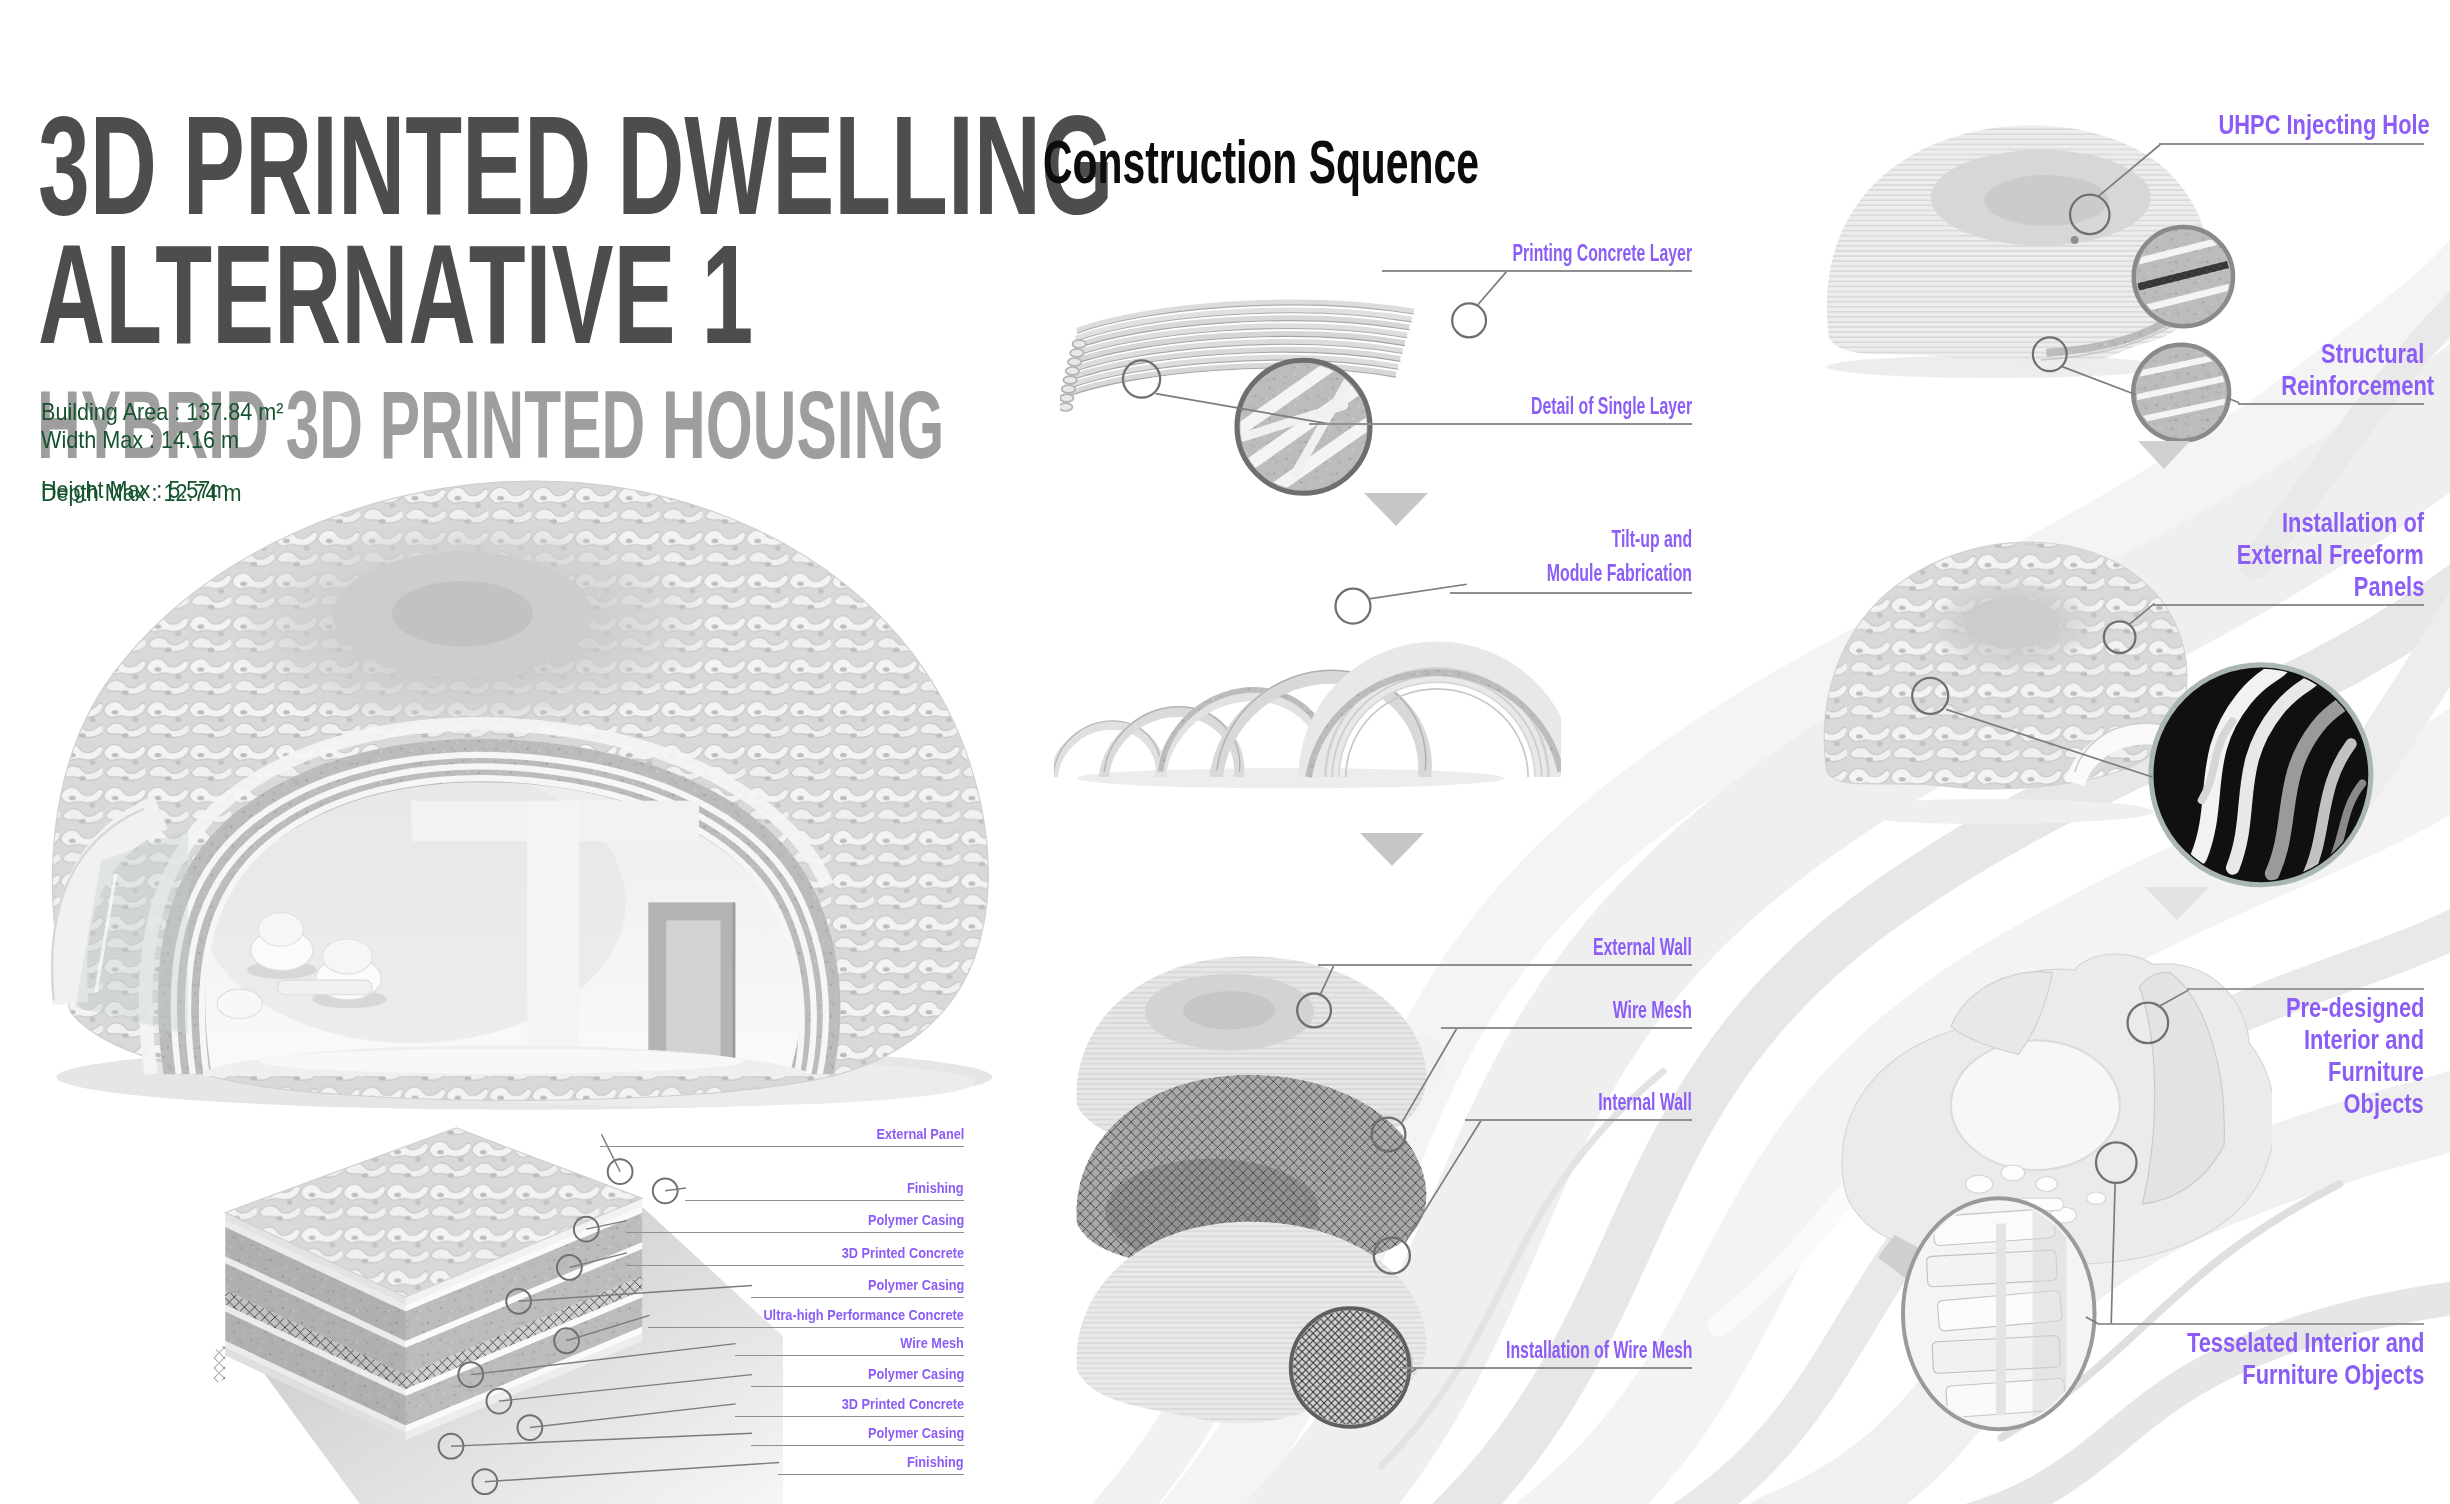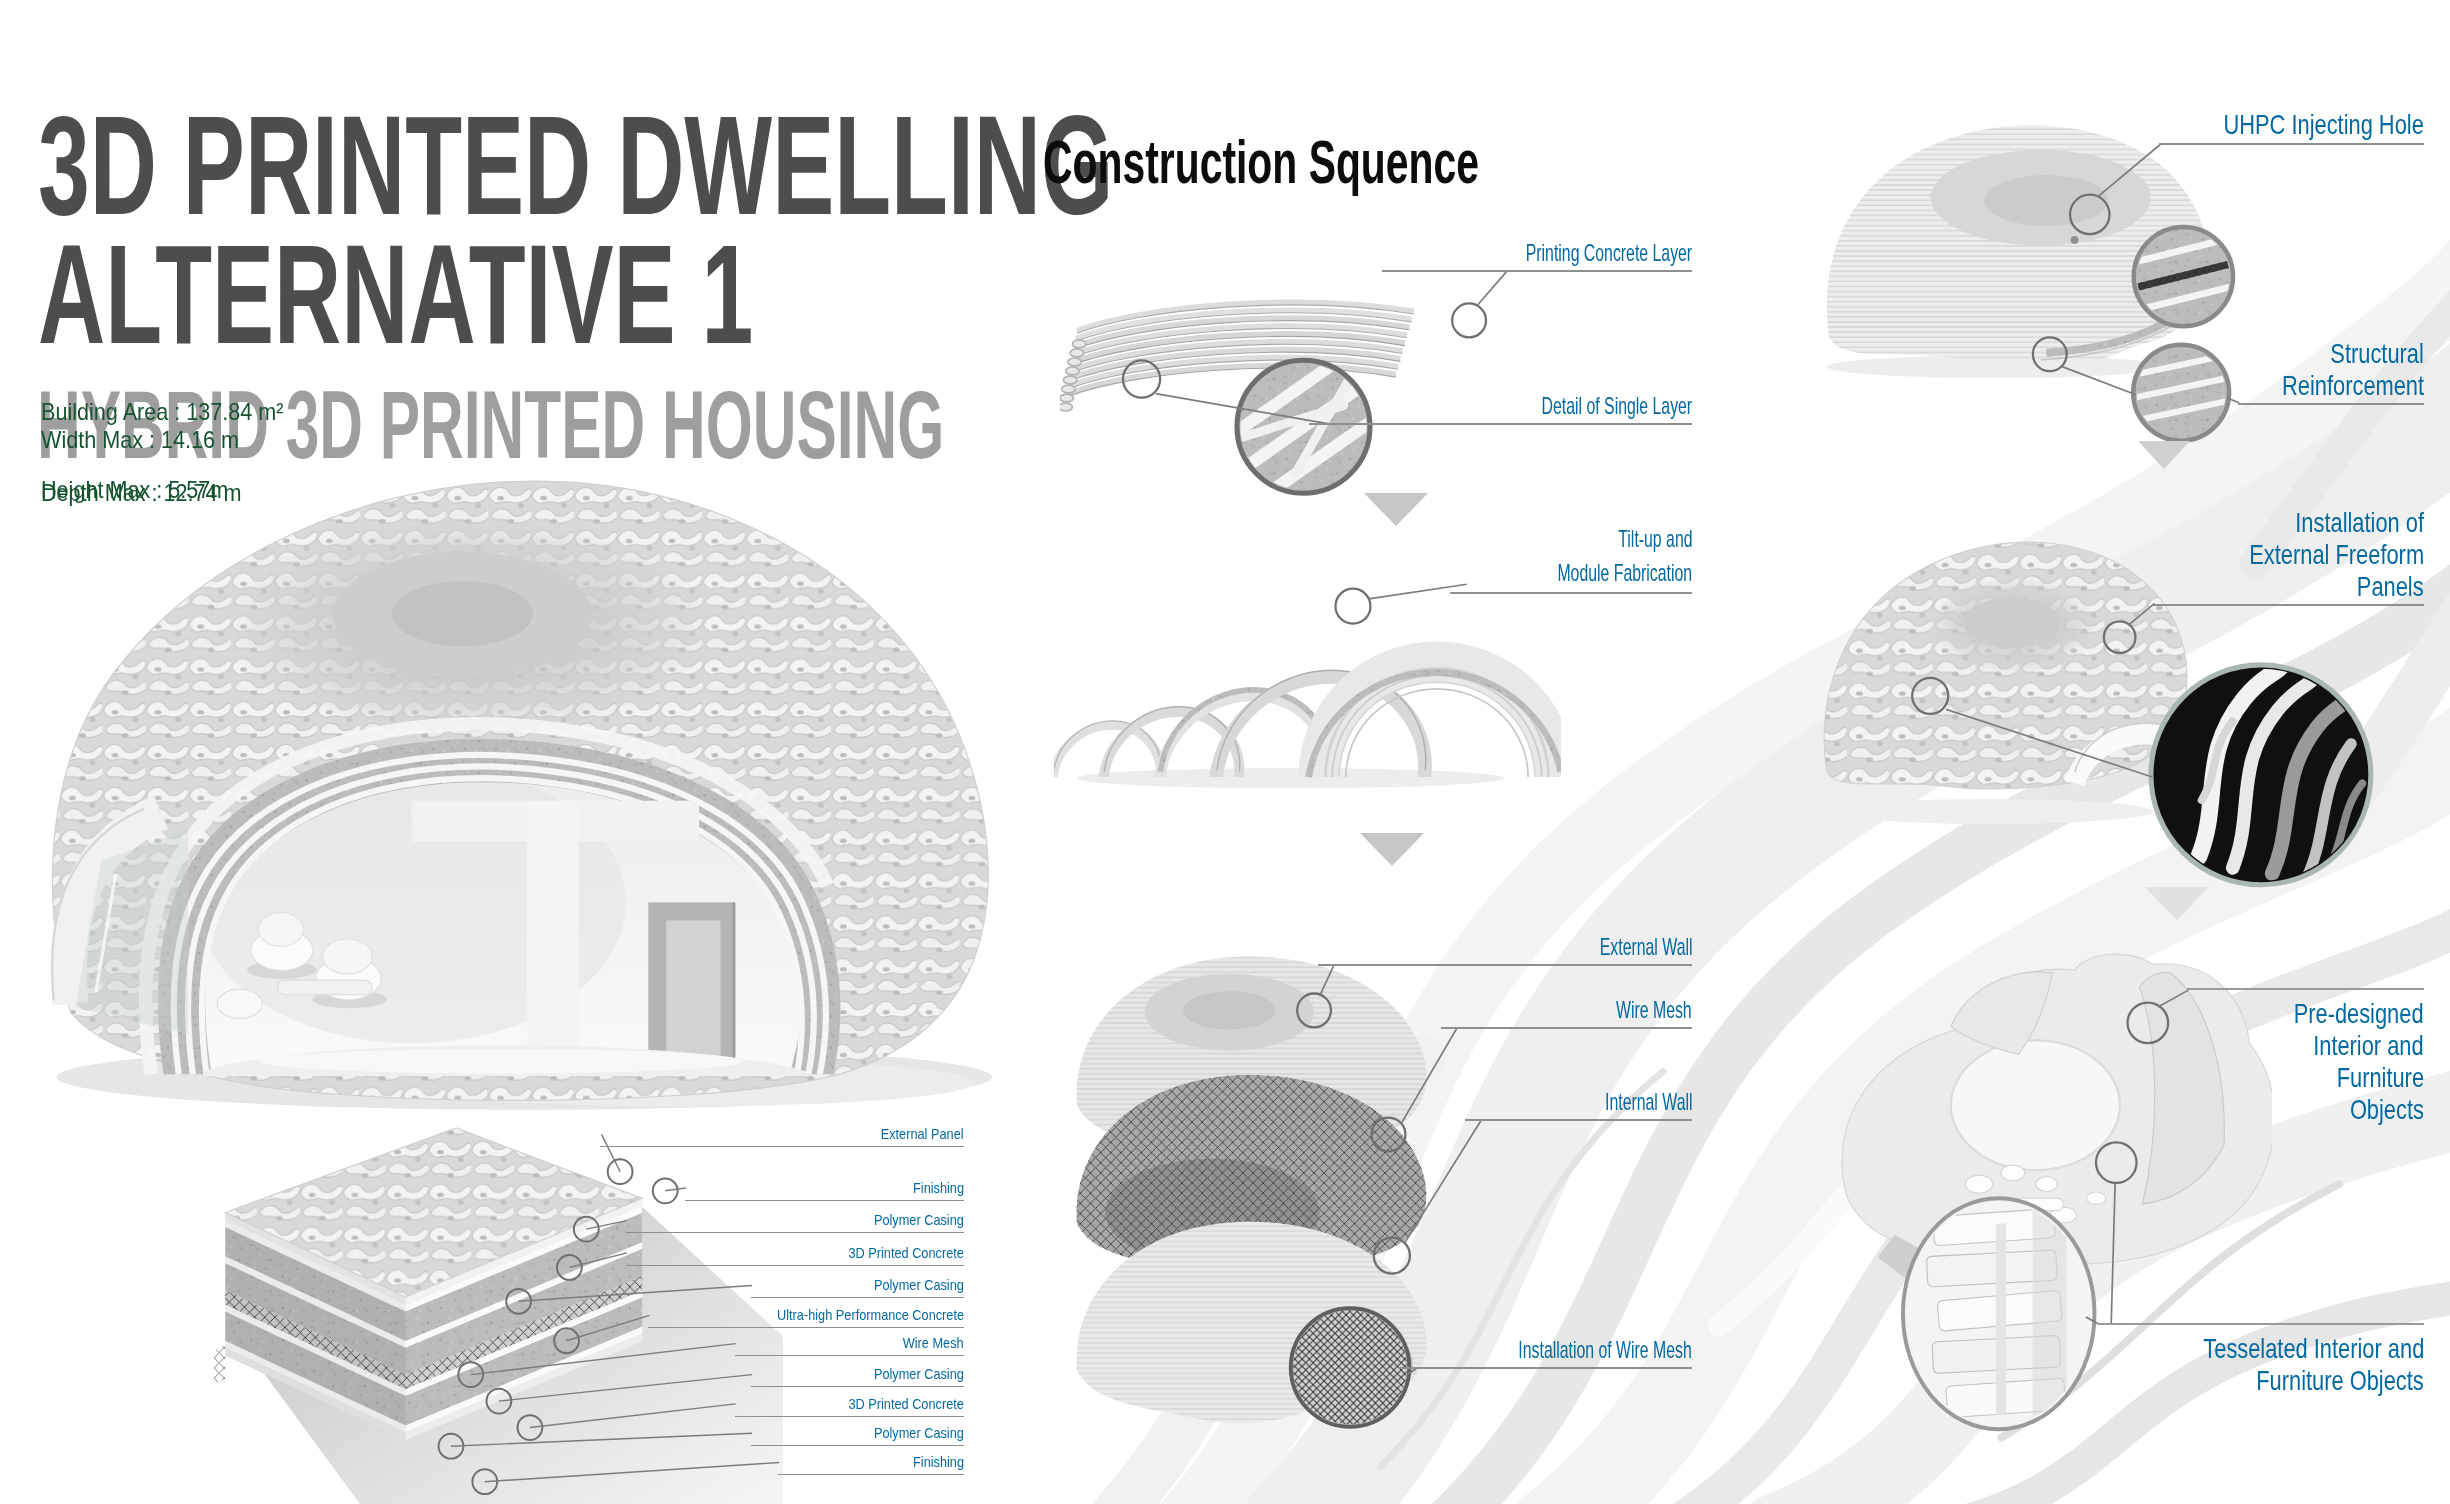--- a/index.html
+++ b/index.html
@@ -9,30 +9,30 @@
   .title{position:absolute;left:38px;color:#4d4d4d;font-weight:700;font-size:141px;
          line-height:130px;white-space:nowrap;transform:scaleX(.66);transform-origin:0 0;}
   .subtitle{position:absolute;left:37px;top:297px;color:#9e9e9e;font-weight:700;font-size:96px;
          line-height:96px;white-space:nowrap;transform:scaleX(.63);transform-origin:0 0;}
   .spec{position:absolute;left:41px;color:#14532d;font-size:24px;line-height:26px;white-space:nowrap;}
   .spec span{display:inline-block;transform:scaleX(.90);transform-origin:0 0;}
   
   .heading{position:absolute;left:1043px;top:131px;color:#0c0c0c;font-weight:700;font-size:61px;
          line-height:62px;white-space:nowrap;transform:scaleX(.67);transform-origin:0 0;z-index:6;}
   
-  .lbl{position:absolute;text-align:right;color:#0369a1;font-weight:400;white-space:nowrap;z-index:6;}
+  .lbl{position:absolute;text-align:right;color:#8b5cf6;font-weight:700;white-space:nowrap;z-index:6;}
   .lbl .ln{display:block;}
   .mid{right:758px;font-size:24px;line-height:35px;border-bottom:2.3px solid #8f8f8f;}
   .mid.one{height:35px;}
   .mid.two{height:70px;line-height:34px;margin-top:7px;}
   .rgt{right:26px;font-size:28px;line-height:32px;border-bottom:2.3px solid #8f8f8f;}
   .rgt.one{height:35px;line-height:33px;}
   .rgt.two{height:65px;}
   .rgt.three{height:97px;}
-  .rgt.ov{border-bottom:none;border-top:2.3px solid #9a9a9a;padding-top:8px;height:auto;}
+  .rgt.ov{border-bottom:none;border-top:2.3px solid #9a9a9a;padding-top:2px;height:auto;}
   .asm{right:1486px;font-size:15px;line-height:22.6px;height:22.6px;border-bottom:1.7px solid #8f8f8f;margin-top:12px;}
   .cxM{display:inline-block;transform:scaleX(.66);transform-origin:100% 0;}
   .cxR{display:inline-block;transform:scaleX(.78);transform-origin:100% 0;}
   .cxA{display:inline-block;transform:scaleX(.85);transform-origin:100% 0;}
   
   .tri{position:absolute;width:0;height:0;border-left:32px solid transparent;
        border-right:32px solid transparent;border-top:33px solid #c6c6c6;z-index:2;}
   .tri.small{border-left-width:26.5px;border-right-width:26.5px;border-top-width:28px;border-top-color:#d0d0d0;}
   .tri.faint{border-top-color:#e2e2e2;}
   svg{position:absolute;}

